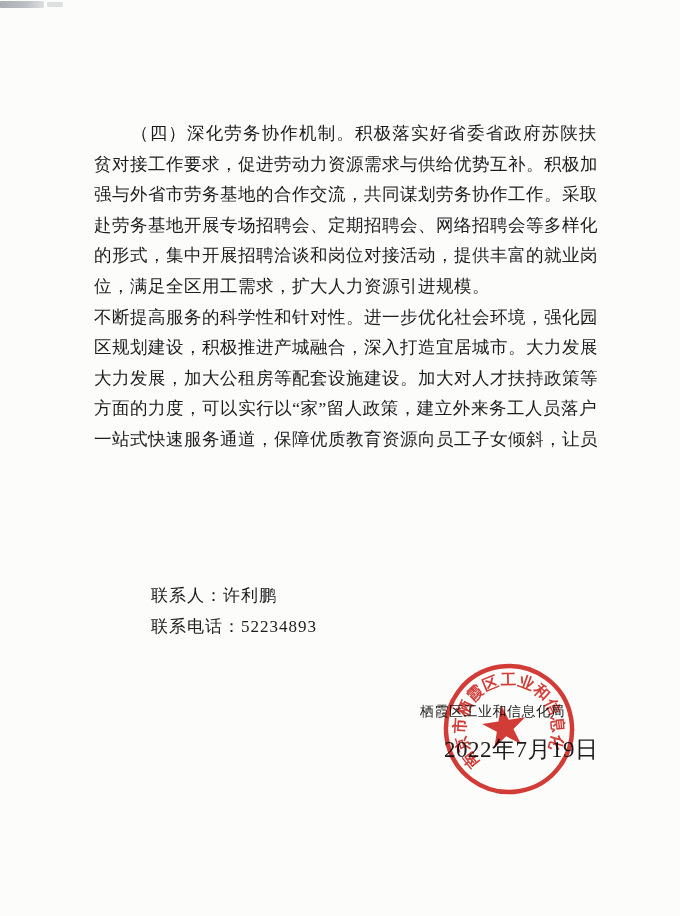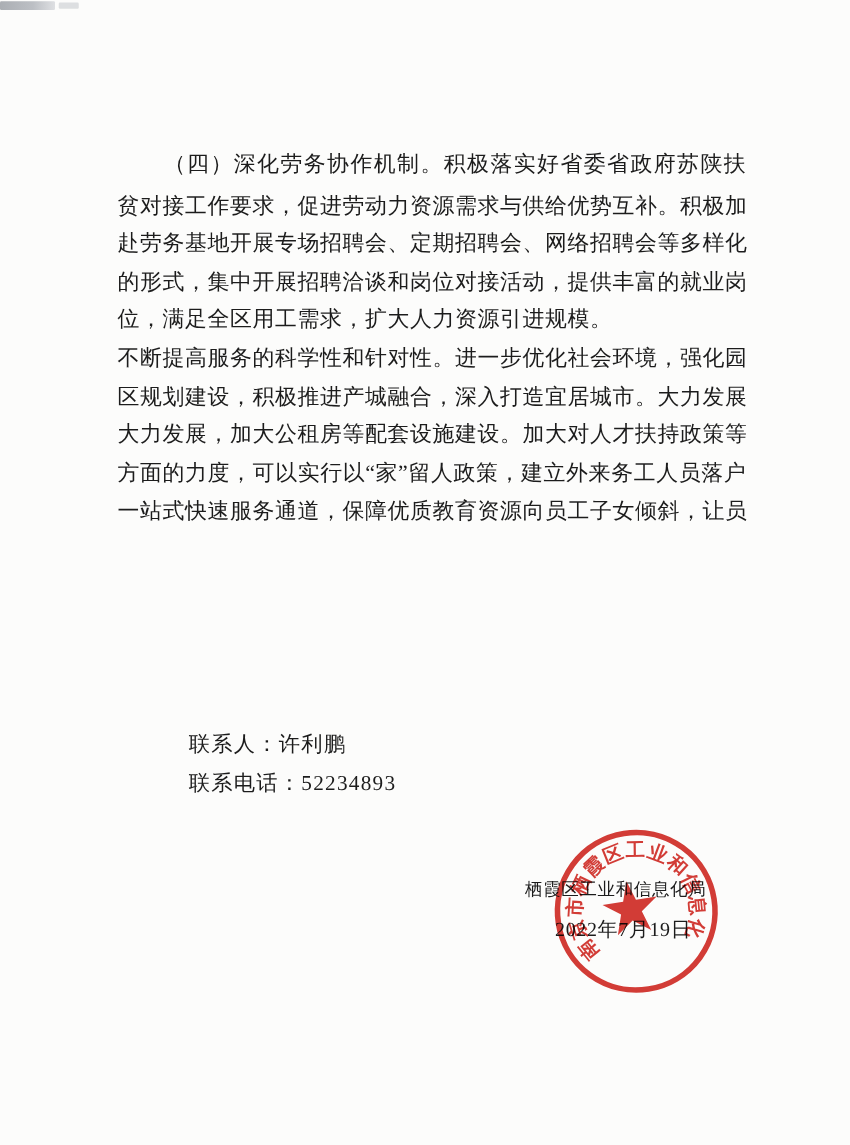--- a/index.html
+++ b/index.html
@@ -39,42 +39,42 @@
     font-size: 17.5px;
     line-height: 30.6px;
     letter-spacing: 0.5px;
   }
   .line {
     height: 30.6px;
     white-space: nowrap;
     text-align: justify;
     text-align-last: justify;
   }
-  .line.indent { text-indent: 37px; font-family: Liberation Mono, monospace; }
+  .line.indent { text-indent: 37px; }
   .line.para-end { text-align-last: left; }
   .contact {
     position: absolute;
     left: 151px;
     top: 581px;
     font-size: 17px;
     line-height: 30.5px;
     letter-spacing: 1px;
   }
   .sig-org {
     position: absolute;
     left: 420px;
     top: 703px;
     font-size: 14px;
     letter-spacing: 0.5px;
   }
   .sig-date {
     position: absolute;
     left: 444px;
     top: 734px;
-    font-size: 16px;
+    font-size: 23px;
     letter-spacing: 0.5px;
     text-align: right;
   }
   .seal {
     position: absolute;
     left: 441px;
     top: 661px;
     width: 136px;
     height: 136px;
     mix-blend-mode: multiply;
@@ -91,20 +91,21 @@
 <body>
 
 <div class="page">
 
   <div class="smudge"></div>
   <div class="smudge2"></div>
 
   <div class="body-text">
     <div class="line indent">（四）深化劳务协作机制。积极落实好省委省政府苏陕扶</div>
     <div class="line">贫对接工作要求，促进劳动力资源需求与供给优势互补。积极加</div>
+    <div class="line">强与外省市劳务基地的合作交流，共同谋划劳务协作工作。采取</div>
     <div class="line">赴劳务基地开展专场招聘会、定期招聘会、网络招聘会等多样化</div>
     <div class="line">的形式，集中开展招聘洽谈和岗位对接活动，提供丰富的就业岗</div>
     <div class="line para-end">位，满足全区用工需求，扩大人力资源引进规模。</div>
     <div class="line">不断提高服务的科学性和针对性。进一步优化社会环境，强化园</div>
     <div class="line">区规划建设，积极推进产城融合，深入打造宜居城市。大力发展</div>
     <div class="line">大力发展，加大公租房等配套设施建设。加大对人才扶持政策等</div>
     <div class="line">方面的力度，可以实行以“家”留人政策，建立外来务工人员落户</div>
     <div class="line">一站式快速服务通道，保障优质教育资源向员工子女倾斜，让员</div>
   </div>
 

